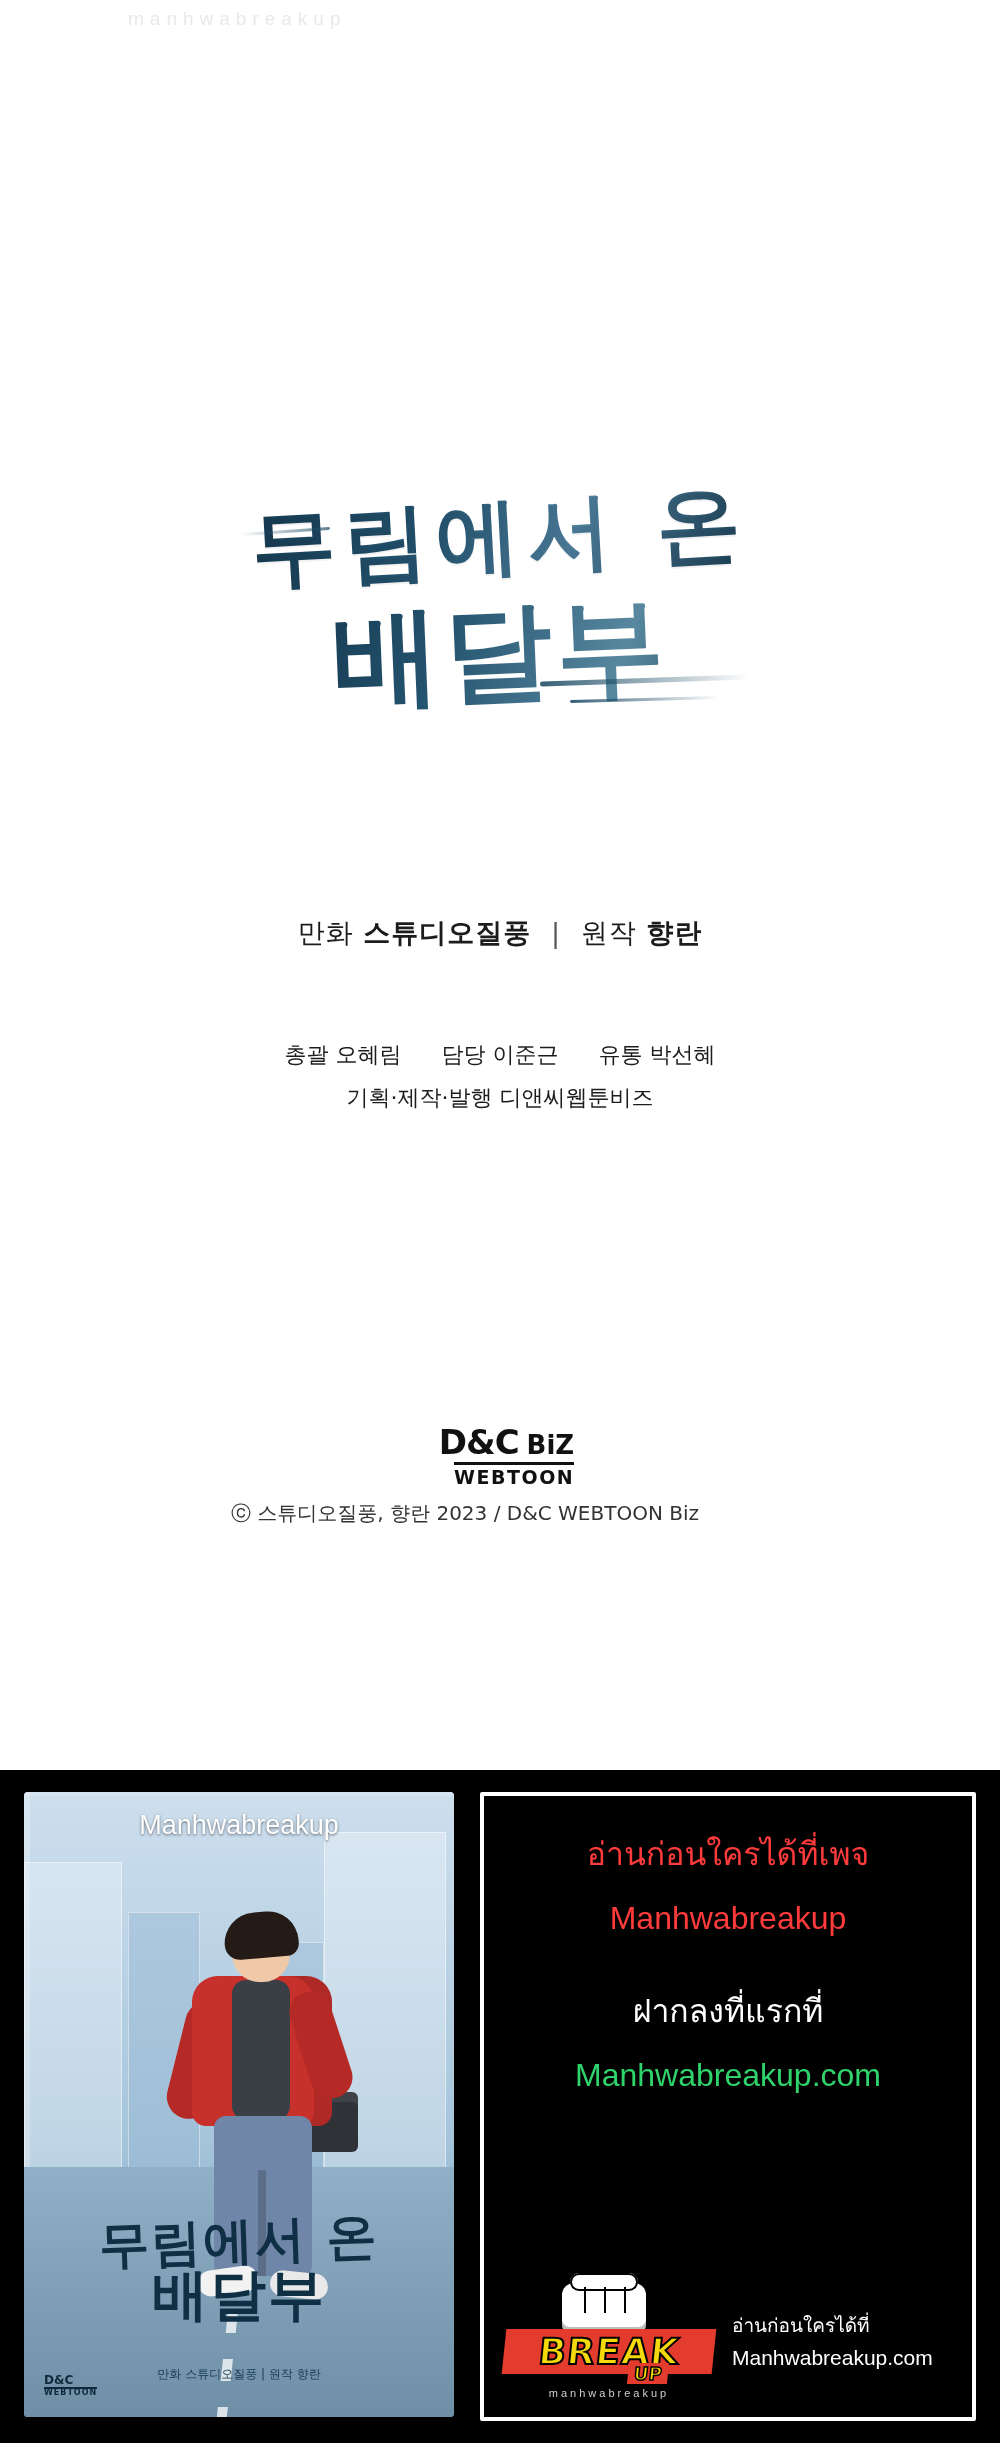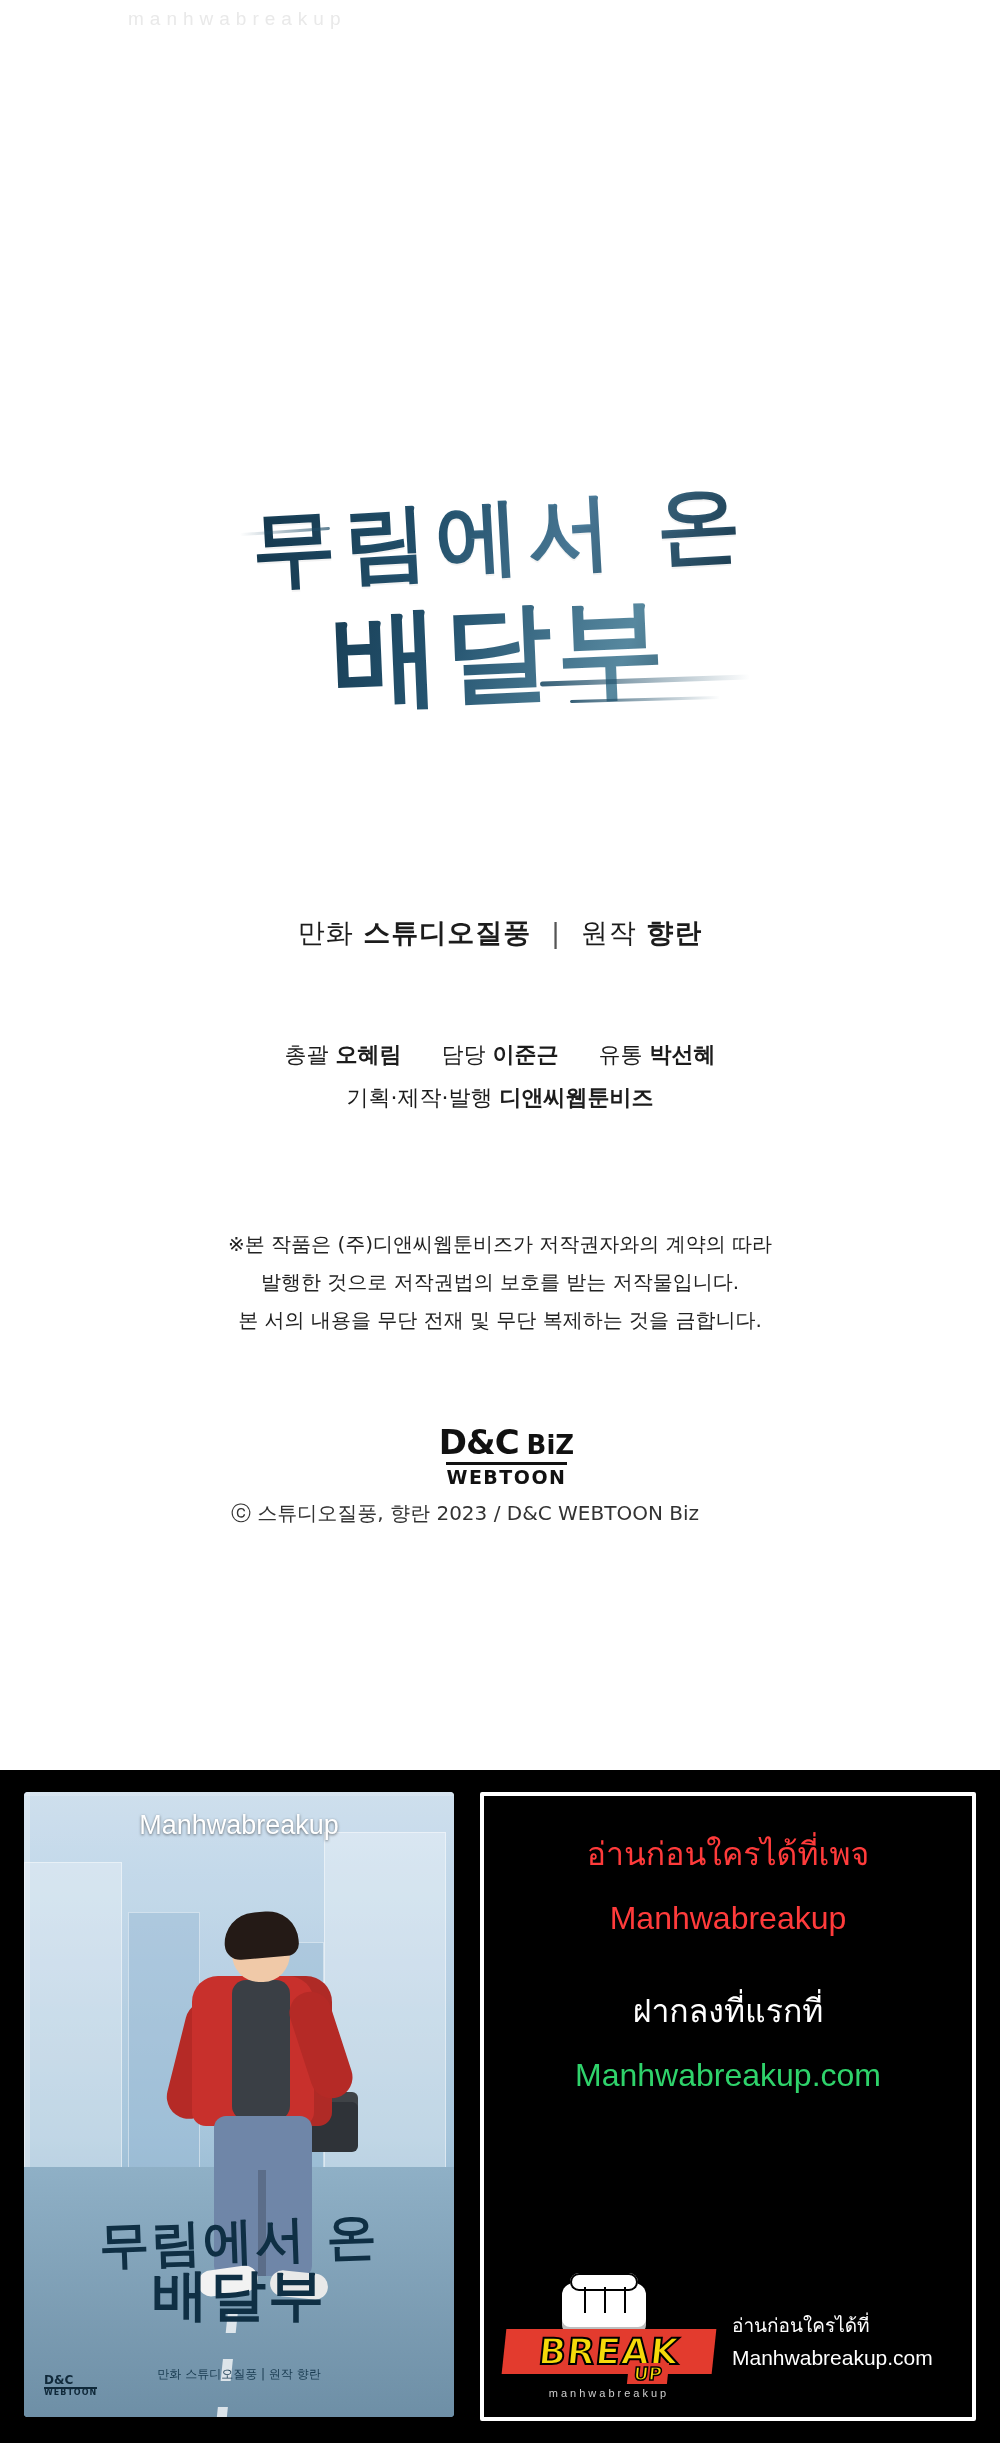--- a/index.html
+++ b/index.html
@@ -114,41 +114,41 @@
 
   .credit-staff1 {
     top: 1040px;
     font-size: 22px;
   }
   .credit-staff2 {
     top: 1083px;
     font-size: 22px;
   }
   .credit-staff1 .label, .credit-staff2 .label { font-weight: 400; margin-top: 44px; }
-  .credit-staff1 .name, .credit-staff2 .name { font-weight: 700; margin-top: 8px; }
+  .credit-staff1 .name, .credit-staff2 .name { font-weight: 400; margin-top: 8px; }
   .credit-staff1 .gap { display: inline-block; width: 26px; }
 
   .notice {
     top: 1225px;
     font-size: 20px;
     line-height: 38px;
     color: #222;
   }
 
   
   .pub-mark {
     position: absolute;
     top: 1425px;
     left: 0;
     width: 1000px;
     text-align: center;
   }
   .dc-logo {
     display: inline-block;
-    text-align: center;
+    text-align: right;
     line-height: 1;
     margin-left: 13px;
   }
   .dc-row1 {
     font-family: "DejaVu Sans", sans-serif;
     font-weight: 700;
     font-size: 34px;
     letter-spacing: -1px;
     color: #111;
   }
@@ -469,25 +469,20 @@
       <span class="gap"></span>
       <span class="label">유통</span>
       <span class="name">박선혜</span>
     </div>
 
     <div class="credit-block credit-staff2">
       <span class="label">기획·제작·발행</span>
       <span class="name">디앤씨웹툰비즈</span>
     </div>
 
-    <div class="credit-block notice">
-      <div>※본 작품은 (주)디앤씨웹툰비즈가 저작권자와의 계약의 따라</div>
-      <div>발행한 것으로 저작권법의 보호를 받는 저작물입니다.</div>
-      <div>본 서의 내용을 무단 전재 및 무단 복제하는 것을 금합니다.</div>
-    </div>
 
     <div class="pub-mark">
       <div class="dc-logo">
         <div class="dc-row1">
           <span>D&amp;C</span><span class="biz">BiZ</span>
         </div>
         <div class="dc-row2">WEBTOON</div>
       </div>
     </div>
 

